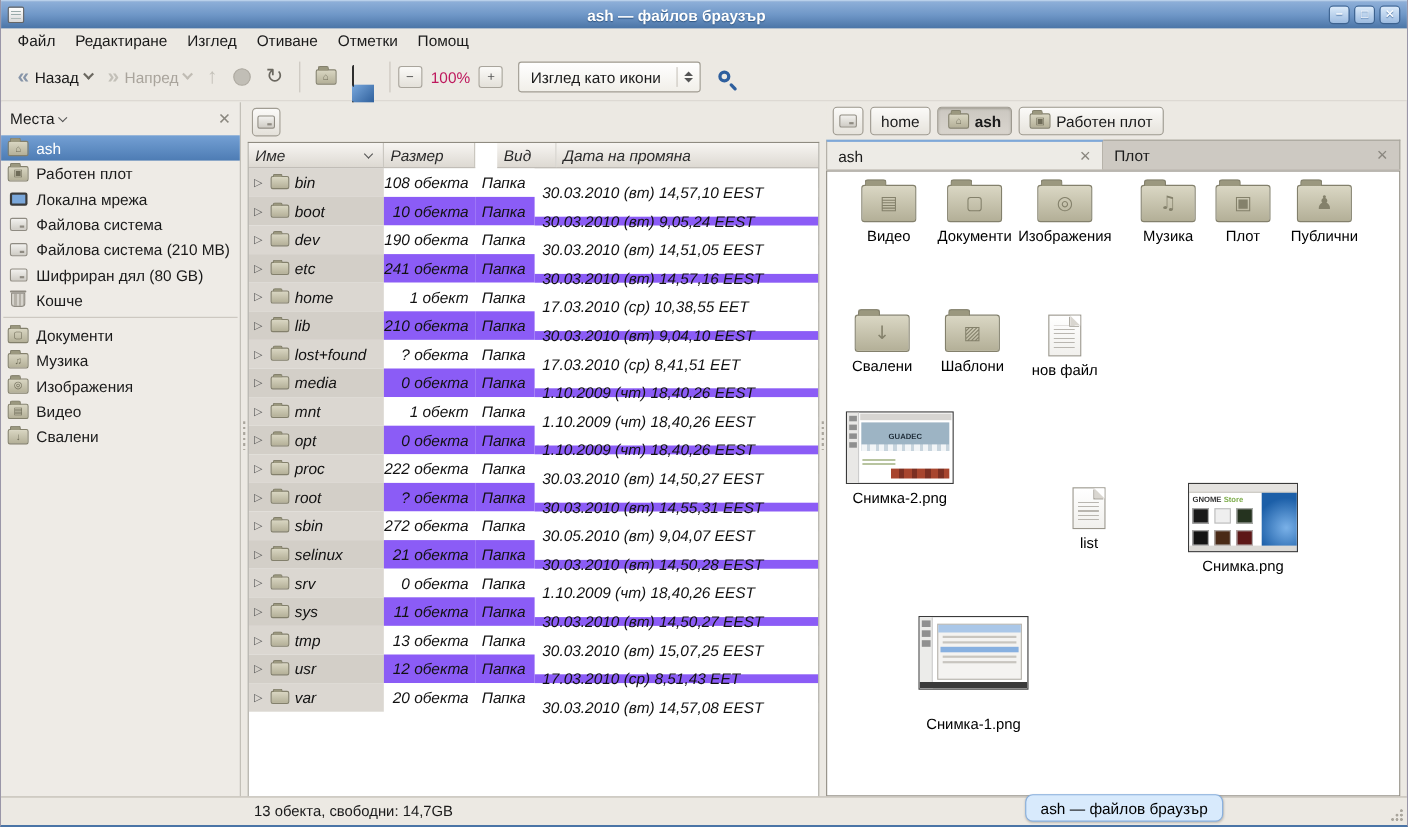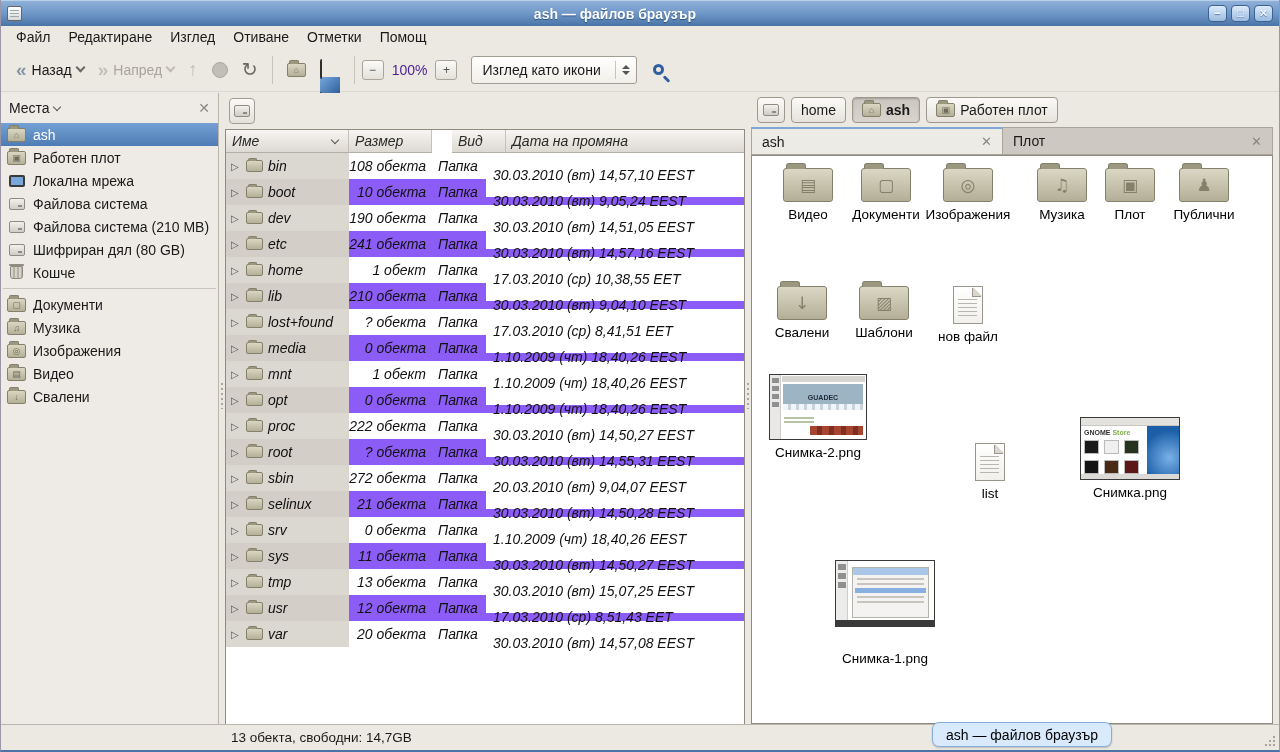--- a/index.html
+++ b/index.html
@@ -45,21 +45,21 @@
     border-radius:2px; position:relative; display:inline-flex; align-items:center; justify-content:center;
     font-size:9px; color:#6e6b58; flex:none; }
   .minifolder::before { content:''; position:absolute; top:-4px; left:1px; width:8px; height:3px;
     background:#9b987f; border:1px solid #83806c; border-bottom:none; border-radius:2px 2px 0 0; }
   .comp-icon { width:20px; height:17px; position:relative; }
   .comp-icon .scr { width:20px; height:13px; background:#2e2e2e; border-radius:2px; padding:2px; }
   .comp-icon .scr i { display:block; width:100%; height:100%; background:linear-gradient(135deg,#79a8dd,#2d5e9a); }
   .comp-icon .base { width:12px; height:3px; background:#9b988f; margin:1px auto 0; }
   .zoombtn { width:22px; height:20px; border:1px solid #a9a59c; border-radius:3px;
     background:linear-gradient(#fbfaf8,#e4e1da); font-size:12px; color:#555; text-align:center; line-height:18px; }
-  .zoom-label { font-size:14px; margin:0 8px; color:#4c1d95; }
+  .zoom-label { font-size:14px; margin:0 8px; color:#be185d; }
   .combo { display:flex; align-items:center; height:28px; border:1px solid #a19d93; border-radius:3px;
     background:linear-gradient(#fff,#f1efe9); margin-left:14px; padding:0 6px 0 10px; }
   .combo .txt { font-size:14px; color:#1a1a1a; padding-right:14px; }
   .combo .cb-sep { width:1px; height:18px; background:#c8c4bc; margin-right:6px; }
   .spin { display:flex; flex-direction:column; gap:2px; }
   .spin i { width:0; height:0; border-left:4px solid transparent; border-right:4px solid transparent; }
   .spin .up { border-bottom:4px solid #555; }
   .spin .dn { border-top:4px solid #555; }
   .mag { width:11px; height:11px; border:3px solid #2e5f9e; border-radius:50%; position:relative; margin-left:16px; }
   .mag::after { content:''; position:absolute; width:3px; height:8px; background:#2e5f9e; left:9px; top:8px;
@@ -139,21 +139,21 @@
   .bigfolder::before { content:''; position:absolute; top:-6px; left:2px; width:18px; height:5px;
     background:#9b987f; border:1px solid #83806c; border-bottom:none; border-radius:3px 3px 0 0; }
   .bigfolder .glyph { position:absolute; inset:0; display:flex; align-items:center; justify-content:center;
     font-size:17px; color:#84816b; font-family:"DejaVu Sans",sans-serif; }
   .slot-a1{left:14px;top:12px;width:84px;} .slot-a2{left:86px;top:12px;width:96px;}
   .slot-a3{left:172px;top:12px;width:88px;} .slot-a4{left:268px;top:12px;width:84px;}
   .slot-a5{left:338px;top:12px;width:80px;} .slot-a6{left:408px;top:12px;width:88px;}
   .slot-b1{left:8px;top:130px;width:84px;} .slot-b2{left:90px;top:130px;width:84px;}
   .slot-b3{left:174px;top:130px;width:84px;}
   .slot-t1{left:15px;top:218px;width:102px;} .slot-t2{left:196px;top:287px;width:84px;}
-  .slot-t3{left:322px;top:261px;width:112px;justify-content:flex-end;} .slot-t4{left:80px;top:404px;width:106px;gap:19px;}
+  .slot-t3{left:322px;top:283px;width:112px;justify-content:flex-end;} .slot-t4{left:80px;top:404px;width:106px;gap:19px;}
 
   .page { width:30px; height:38px; background:linear-gradient(#ffffff,#f1f0ed); border:1px solid #9a968c; position:relative; }
   .page::before { content:''; position:absolute; top:0; right:0; width:0; height:0;
     border-left:9px solid #d9d6d0; border-top:9px solid #fff; box-shadow:-1px 1px 0 #9a968c; }
   .page .lines { position:absolute; left:4px; right:5px; top:9px; bottom:5px;
     background:repeating-linear-gradient(transparent 0 3px,#b9b6b0 3px 4px); }
 
   .thumb { border:1px solid #3a3a3a; background:#fff; position:relative; overflow:hidden; }
   .thumb.tg { width:98px; height:66px; }
   .tg .side { position:absolute; left:0; top:0; bottom:0; width:11px; background:#e9e8e6; border-right:1px solid #ccc; }
@@ -498,21 +498,21 @@
               <div class="td td-date">30.03.2010 (вт) 14,55,31 EEST</div>
             </div>
             <div class="tr even">
               <div class="td td-name">
                 <div class="expander">▷</div>
                 <div class="treefolder"></div>
                 <div>sbin</div>
               </div>
               <div class="td td-size">272 обекта</div>
               <div class="td td-type">Папка</div>
-              <div class="td td-date">20.03.2010 (вт)  9,04,07 EEST</div>
+              <div class="td td-date">30.05.2010 (вт)  9,04,07 EEST</div>
             </div>
             <div class="tr odd">
               <div class="td td-name">
                 <div class="expander">▷</div>
                 <div class="treefolder"></div>
                 <div>selinux</div>
               </div>
               <div class="td td-size">21 обекта</div>
               <div class="td td-type">Папка</div>
               <div class="td td-date">30.03.2010 (вт) 14,50,28 EEST</div>

